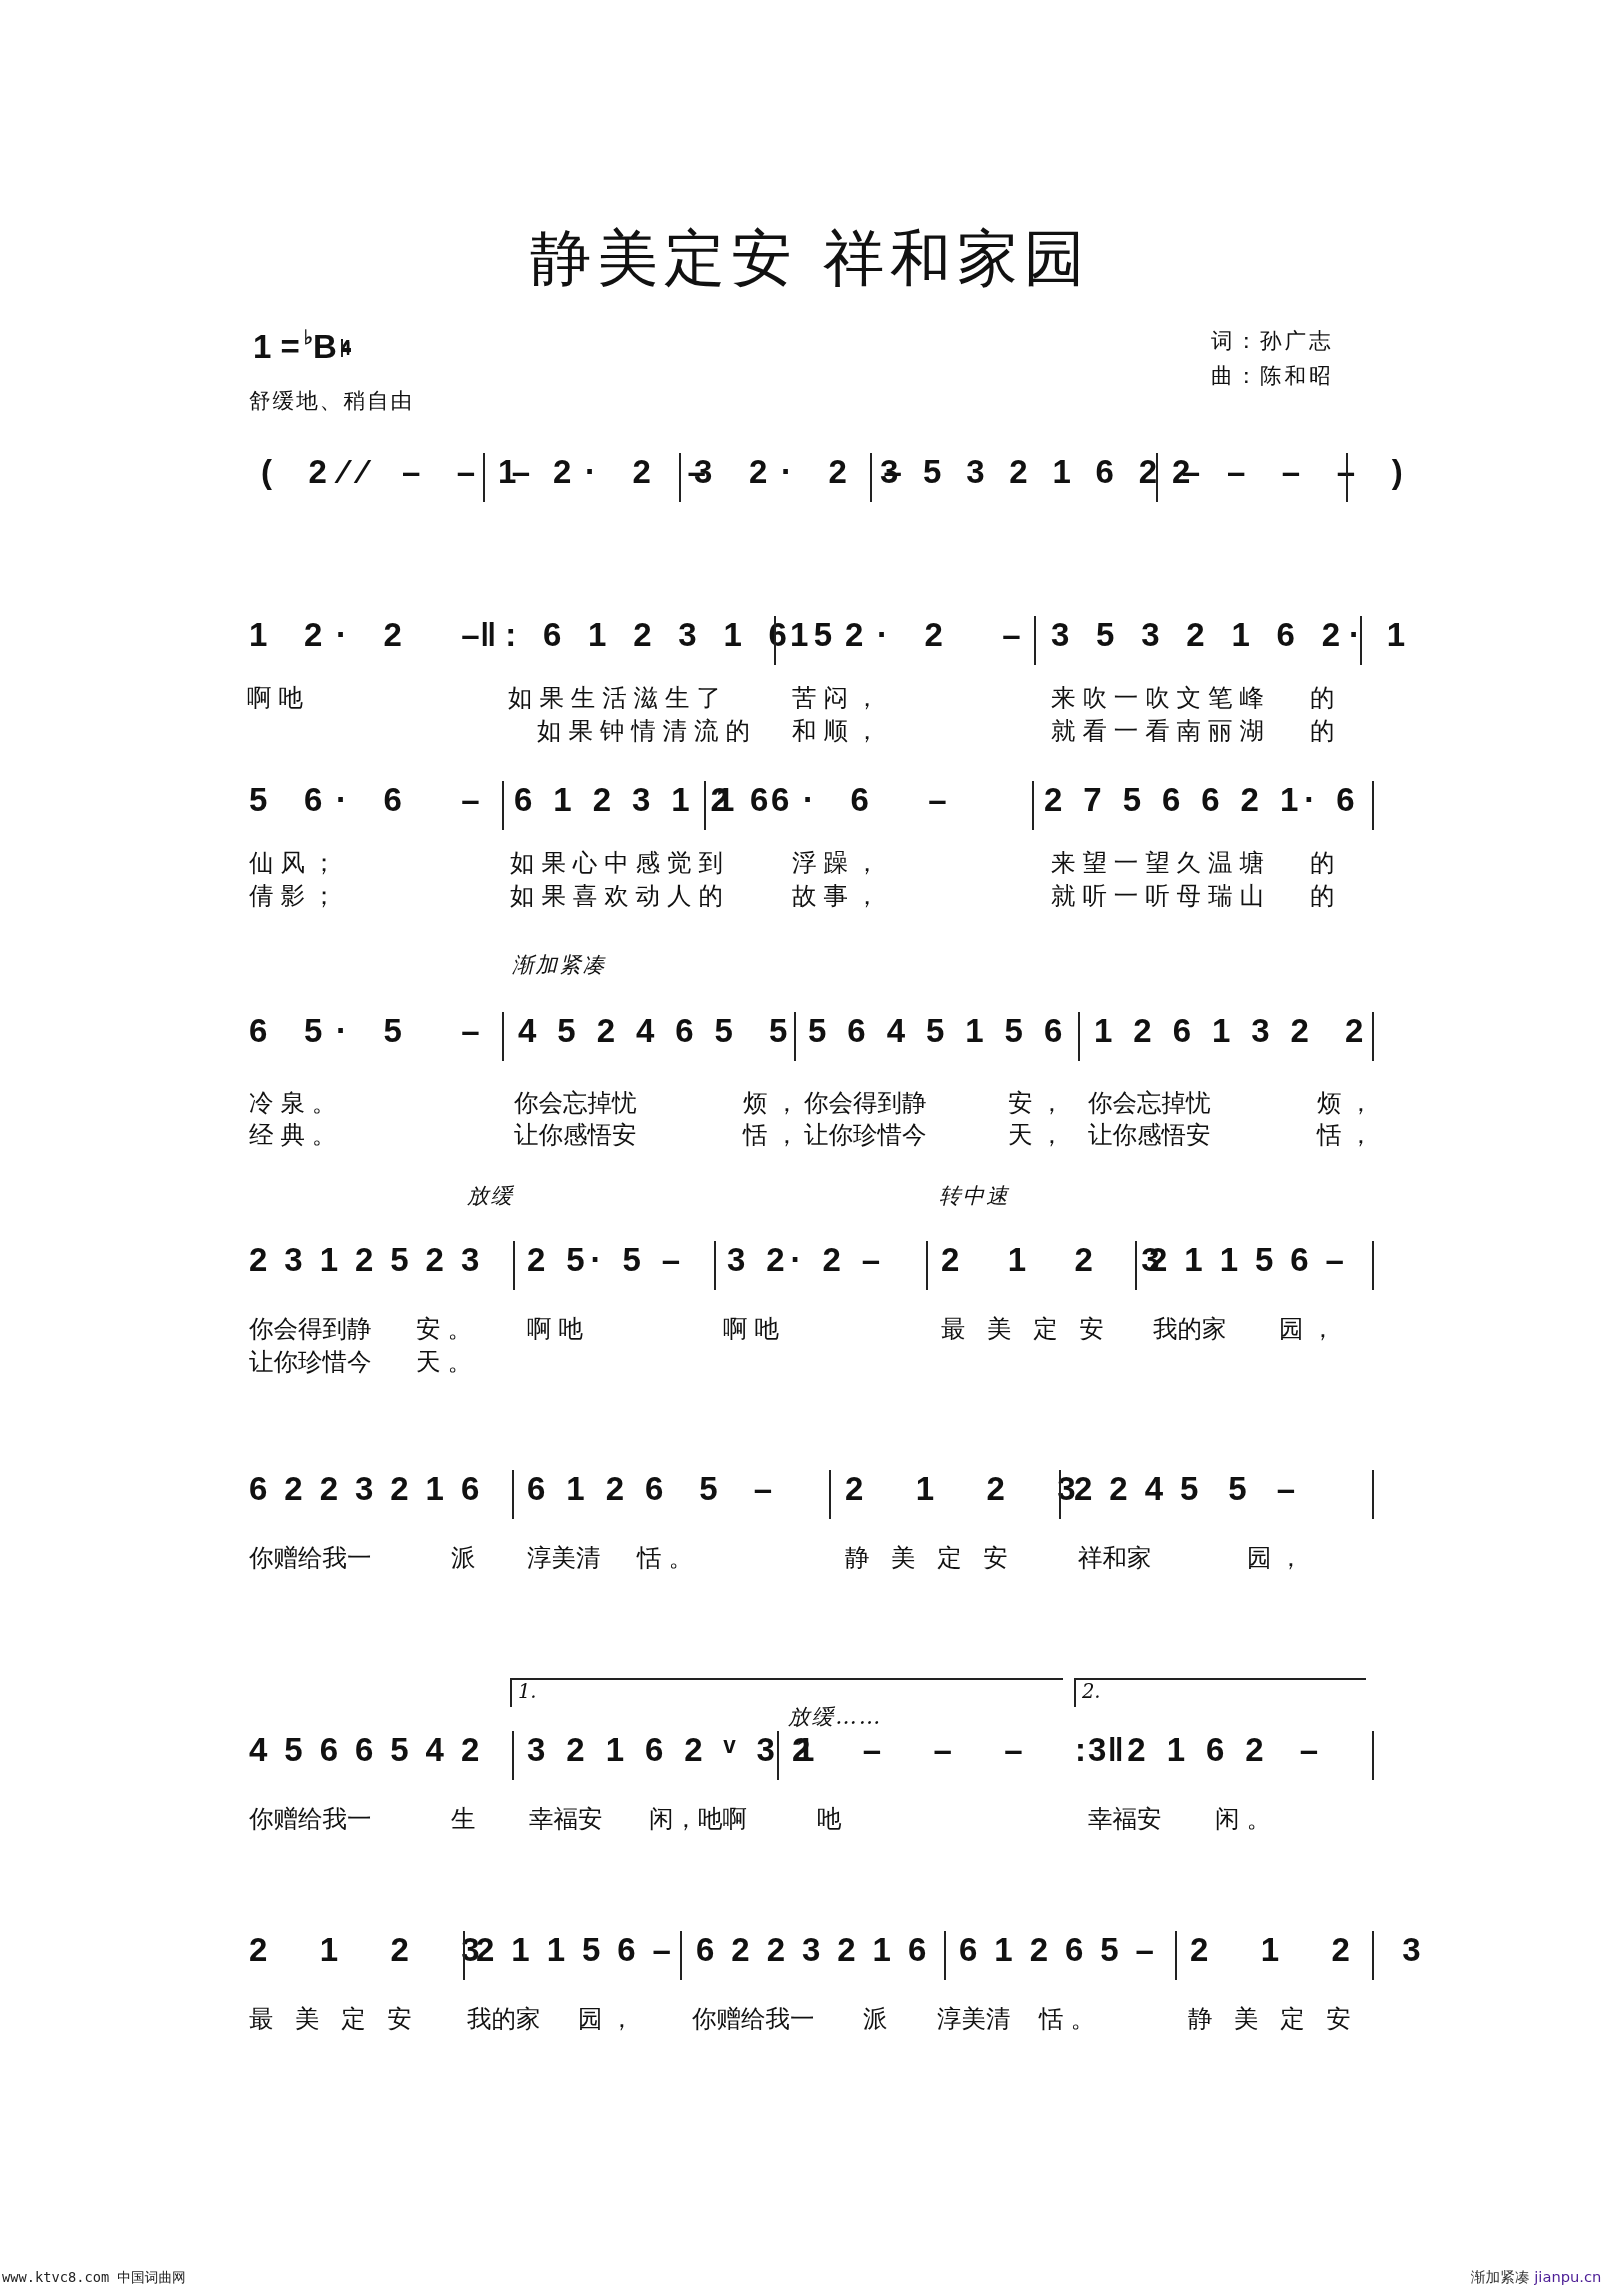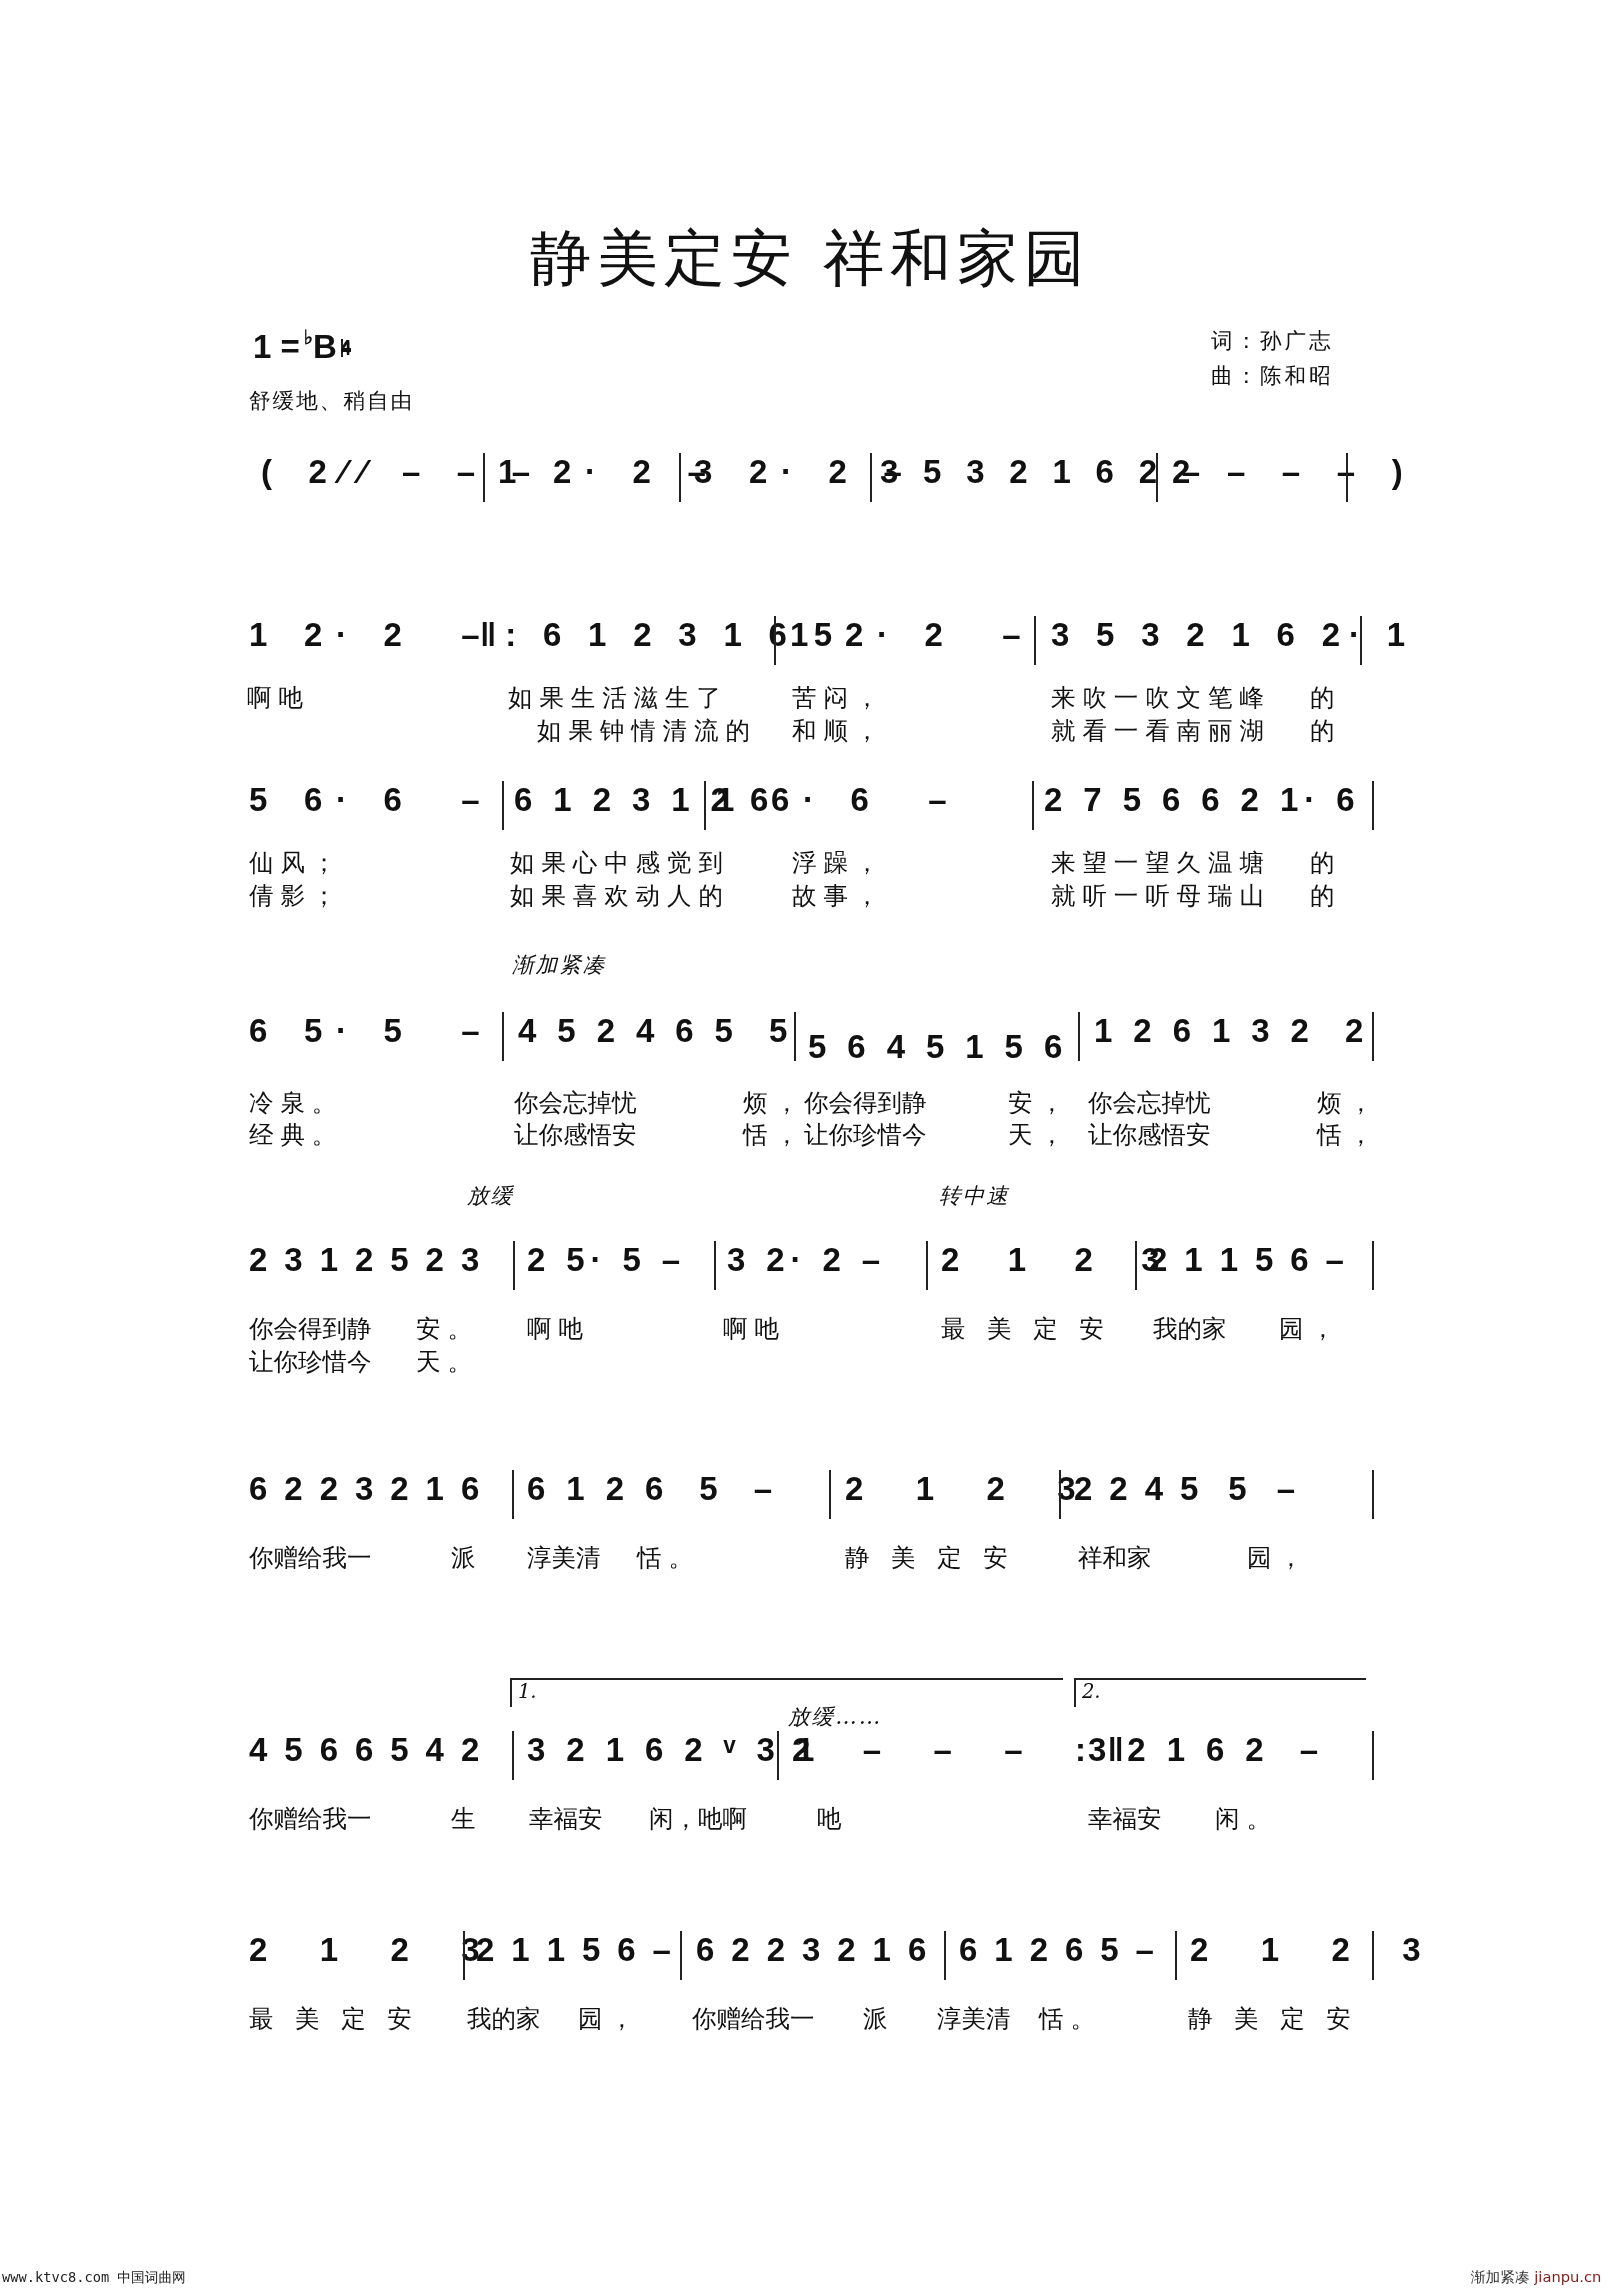--- a/index.html
+++ b/index.html
@@ -12,21 +12,21 @@
   .credits{position:absolute;left:1211px;top:323px;font-family:"DejaVu Serif",serif;font-size:21.6px;line-height:35px;letter-spacing:2.9px;}
   .tempo{position:absolute;left:249px;top:386px;font-family:"DejaVu Serif",serif;font-size:21.6px;letter-spacing:2px;}
   .row{position:absolute;left:0;width:1621px;}
   .bar{position:absolute;width:2px;background:#222;}
   .ital{position:absolute;font-family:"DejaVu Serif",serif;font-style:italic;font-size:21.6px;letter-spacing:2px;}
   .lyric{position:absolute;font-family:"DejaVu Serif",serif;font-size:24.5px;letter-spacing:6.9px;white-space:pre;}
   .seg{position:absolute;top:0;font-family:"Liberation Sans",sans-serif;font-size:33px;font-weight:bold;white-space:pre;letter-spacing:13.7px;}
   .volta{position:absolute;border-top:2px solid #222;border-left:2px solid #222;height:27.4px;font-family:"DejaVu Serif",serif;font-style:italic;font-size:19.6px;padding-left:5.9px;}
   .foot-l{position:absolute;left:2px;bottom:5.9px;font-family:"DejaVu Sans Mono",monospace;font-size:13.7px;color:#222;}
   .foot-r{position:absolute;right:19.6px;bottom:5.9px;font-family:"DejaVu Sans",sans-serif;font-size:14.7px;color:#333;}
-  .foot-r .dom{color:#7f1d1d;text-align:center;}
+  .foot-r .dom{color:#4c1d95;text-align:center;}
 </style>
 </head>
 <body>
 
 <div class="title">静美定安 祥和家园</div>
 <div class="key">
   <span>1 =</span>
   <span class="flat">♭</span>
   <span>B</span>
   <span class="frac">
@@ -92,21 +92,21 @@
   <span class="lyric" style="left:1051px;top:98px;">就听一听母瑞山</span>
   <span class="lyric" style="left:1310px;top:98px;">的</span>
   <span class="ital" style="left:512px;top:169px;">渐加紧凑</span>
 </div>
 
 <div class="row" style="top:1012px;">
   <span class="seg" style="left:249px;">6 5· 5  –</span>
   <div class="bar" style="left:502px;top:0;height:49px;"></div>
   <span class="seg" style="left:518px;letter-spacing:5.9px;">4 5 2 4 6 5  5</span>
   <div class="bar" style="left:794px;top:0;height:49px;"></div>
-  <span class="seg" style="left:808px;letter-spacing:5.9px;margin-top:16px;">5 6 4 5 1 5 6</span>
+  <span class="seg" style="left:808px;letter-spacing:5.9px;">5 6 4 5 1 5 6</span>
   <div class="bar" style="left:1078px;top:0;height:49px;"></div>
   <span class="seg" style="left:1094px;letter-spacing:5.9px;">1 2 6 1 3 2  2</span>
   <div class="bar" style="left:1372px;top:0;height:49px;"></div>
   <span class="lyric" style="left:249px;top:74px;">冷泉。</span>
   <span class="lyric" style="left:514px;top:74px;letter-spacing:0;">你会忘掉忧</span>
   <span class="lyric" style="left:743px;top:74px;">烦，</span>
   <span class="lyric" style="left:804px;top:74px;letter-spacing:0;">你会得到静</span>
   <span class="lyric" style="left:1008px;top:74px;">安，</span>
   <span class="lyric" style="left:1088px;top:74px;letter-spacing:0;">你会忘掉忧</span>
   <span class="lyric" style="left:1317px;top:74px;">烦，</span>

